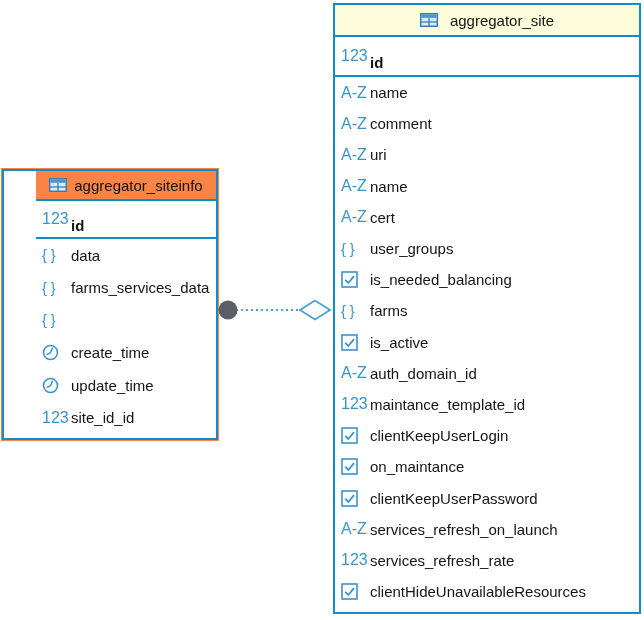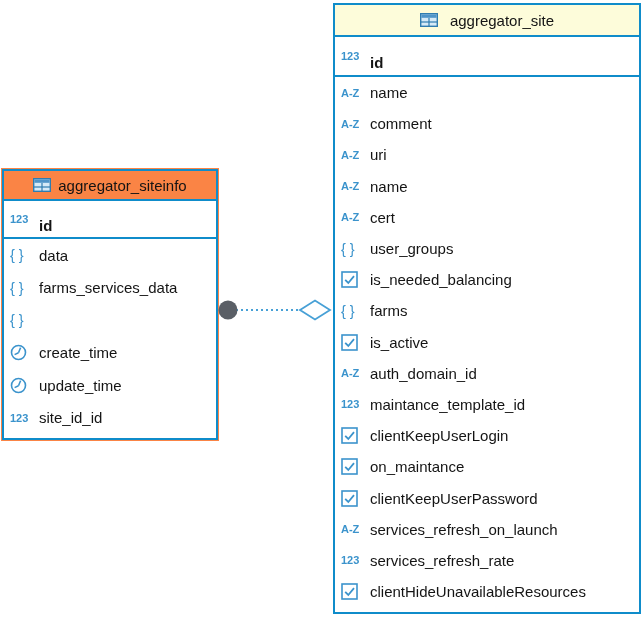--- a/index.html
+++ b/index.html
@@ -23,21 +23,21 @@
   .ehead{display:flex;align-items:center;justify-content:center;gap:7px;
     border-bottom:2px solid var(--border-blue);font-size:15px;}
   .ehead.orange{background:var(--selected-header-orange);}
   .ehead.yellow{background:var(--header-yellow);}
 
   .frow{display:flex;align-items:center;padding-left:6px;font-size:15px;}
   .pkrow{border-bottom:2px solid var(--border-blue);}
   .pk{font-weight:bold;margin-top:12px;}
 
   .ficon{flex:none;width:29px;color:var(--icon-blue);white-space:pre;
-    font-size:11px;font-weight:bold;letter-spacing:0;}
+    font-size:16px;font-weight:normal;letter-spacing:0;}
   .ficon.brace{font-size:14.5px;font-weight:normal;}
   .ficon.svgic{display:flex;align-items:center;}
   .flabel{white-space:nowrap;}
 
   
   .ent-left .ehead{height:30px;}
   .ent-left .pkrow{height:38px;}
   .ent-left .frow.body{height:32.5px;}
   
   .ent-right .ehead{height:32px;gap:12px;}
@@ -56,21 +56,21 @@
   .cb rect{fill:#ffffff;stroke:var(--icon-blue);stroke-width:1.6;}
   .cb path{fill:none;stroke:var(--icon-blue);stroke-width:1.8;}
   .clk circle{fill:none;stroke:var(--icon-blue);stroke-width:1.6;}
   .clk line{stroke:var(--icon-blue);stroke-width:1.5;}
 </style>
 </head>
 <body>
 
 <div class="canvas">
 
-  <div class="entity ent-left selected" style="left:2px;top:169px;width:216px;height:271px;">
+  <div class="entity ent-left selected" style="left:2px;top:169px;width:216px;height:271px;padding-left:32px;">
     <div class="ehead orange">
       <span class="ficon svgic" style="width:18px;">
         <svg class="tblicon" width="18" height="14" viewBox="0 0 18 14">
           <rect class="bgr" x="0.7" y="0.7" width="16.6" height="12.6"></rect>
           <rect class="hdr" x="1.4" y="1.4" width="15.2" height="3.4"></rect>
           <line x1="9" y1="5" x2="9" y2="13"></line>
           <line x1="1" y1="9" x2="17" y2="9"></line>
         </svg>
       </span>
       <span class="etitle">aggregator_siteinfo</span>

